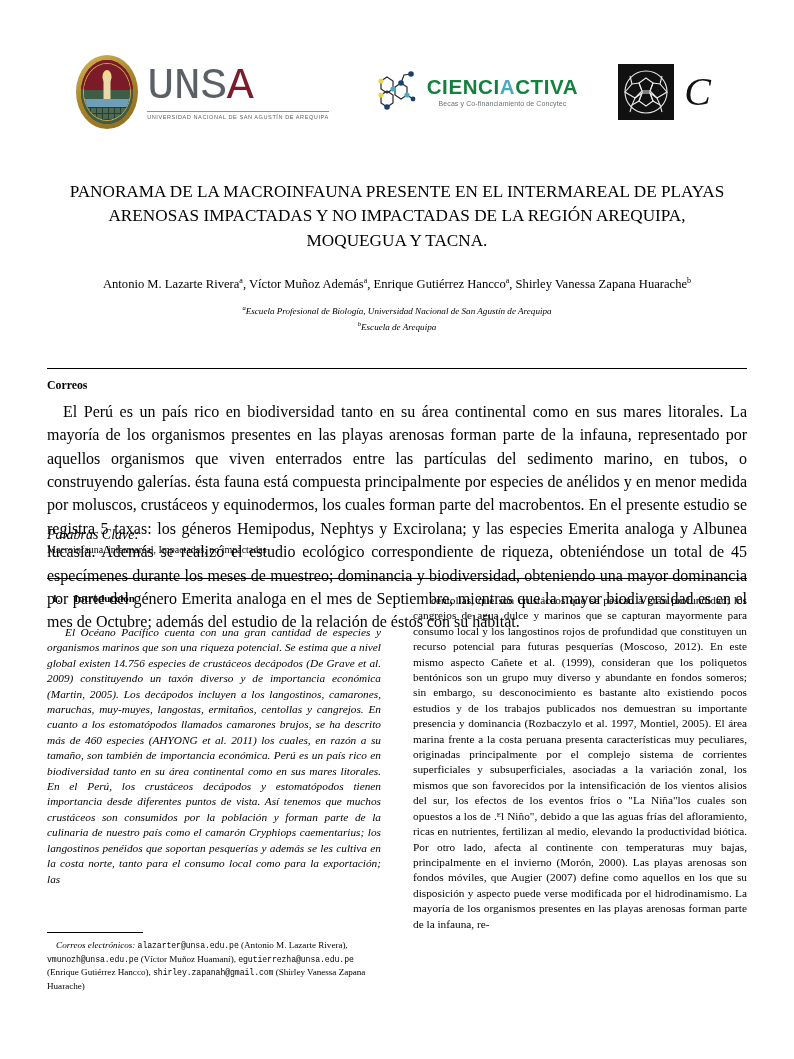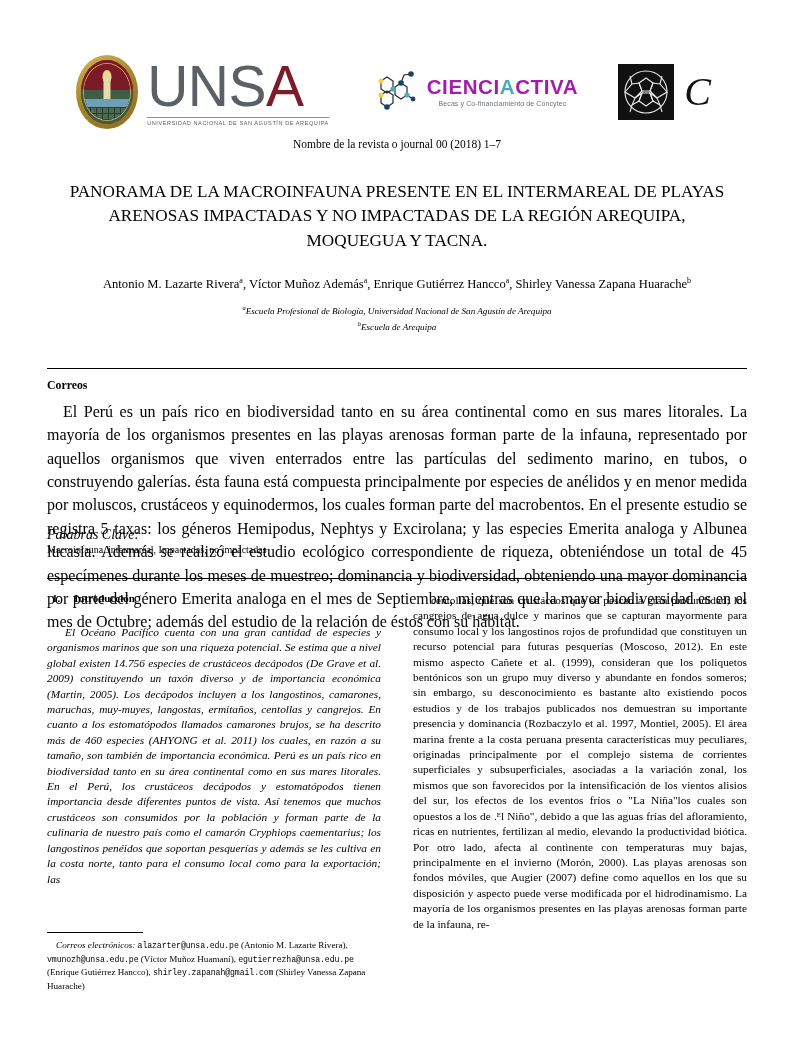--- a/index.html
+++ b/index.html
@@ -106,22 +106,22 @@
     left: 0; bottom: 0; width: 100%; height: 24%;
     background:
       repeating-linear-gradient(90deg, #2b3d2f 0 1px, transparent 1px 6px),
       repeating-linear-gradient(0deg, #2b3d2f 0 1px, transparent 1px 6px),
       #4a6b52;
   }
   .unsa-word {
     margin-left: 9px;
   }
   .unsa-letters {
-    font-family: Liberation Sans, sans-serif;
-    font-size: 57px;
+    font-family: Liberation Mono, monospace;
+    font-size: 45px;
     letter-spacing: -0.5px;
     line-height: 1;
     font-weight: 400;
   }
   .unsa-letters .u { color: #5b5f66; }
   .unsa-letters .n { color: #5b5f66; }
   .unsa-letters .s { color: #5b5f66; }
   .unsa-letters .a { color: #7b1b2b; }
   .unsa-sub {
     font-family: "Liberation Sans", sans-serif;
@@ -141,21 +141,21 @@
   }
   .hexmark { width: 48px; height: 46px; flex: none; }
   .ciencia-word { margin-left: 8px; }
   .ciencia-letters {
     font-family: "Liberation Sans", sans-serif;
     font-weight: bold;
     font-size: 20.5px;
     letter-spacing: 0.6px;
     line-height: 1;
   }
-  .ciencia-letters .dark { color: #a21caf; }
+  .ciencia-letters .dark { color: #15803d; }
   .ciencia-letters .teal { color: #4fa9bd; }
   .ciencia-sub {
     font-family: "Liberation Sans", sans-serif;
     font-size: 7px;
     color: #6d7276;
     letter-spacing: 0.1px;
     margin-top: 3px;
     text-align: center;
   }
 
@@ -383,21 +383,20 @@
           <polygon points="17,34 24,29 21,37 14,41"></polygon>
           <polygon points="39,34 32,29 35,37 42,41"></polygon>
           <path d="M14,20 L12,12 M42,20 L44,12 M14,41 L12,48 M42,41 L44,48"></path>
         </g>
       </svg>
       <div class="jcr-c">C</div>
     </div>
 
   </div>
 
-  <div class="journal-line">Nombre de la revista o journal 00 (2018) 1–7</div>
 
   <div class="title">PANORAMA DE LA MACROINFAUNA PRESENTE EN EL INTERMAREAL DE PLAYAS ARENOSAS IMPACTADAS Y NO IMPACTADAS DE LA REGIÓN AREQUIPA, MOQUEGUA Y TACNA.</div>
 
   <div class="authors">
     <span>Antonio M. Lazarte Rivera</span><sup>a</sup>, <span>Víctor Muñoz Además</span><sup>a</sup>, <span>Enrique Gutiérrez Hancco</span><sup>a</sup>, <span>Shirley Vanessa Zapana Huarache</span><sup>b</sup>
   </div>
 
   <div class="affiliations">
     <div><sup>a</sup><span>Escuela Profesional de Biología, Universidad Nacional de San Agustín de Arequipa</span></div>
     <div><sup>b</sup><span>Escuela de Arequipa</span></div>

